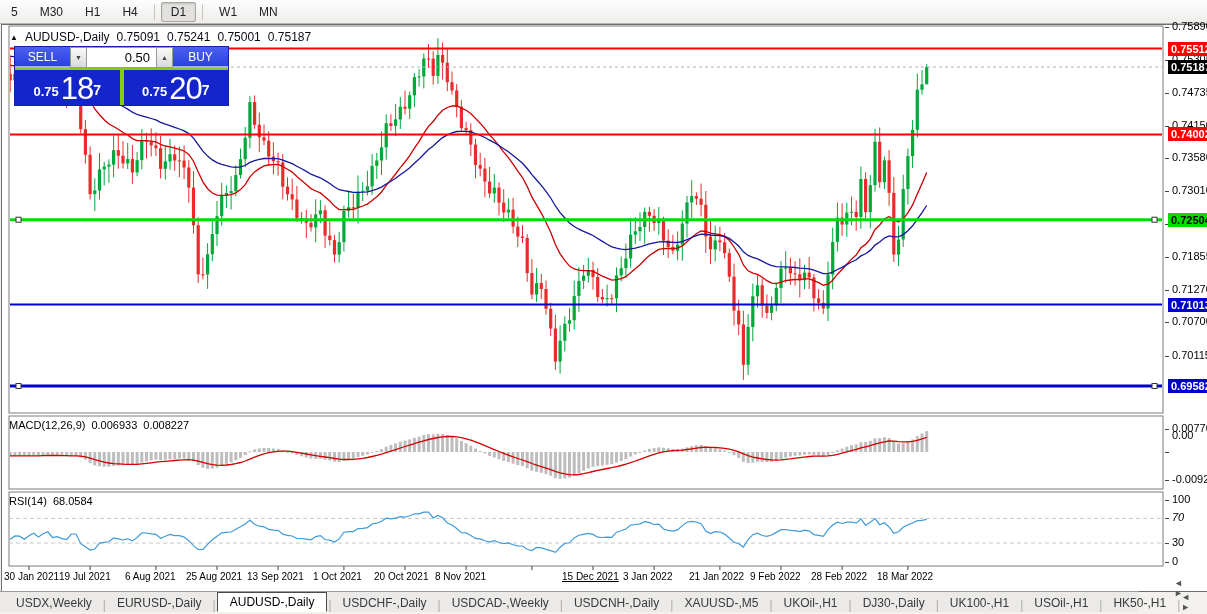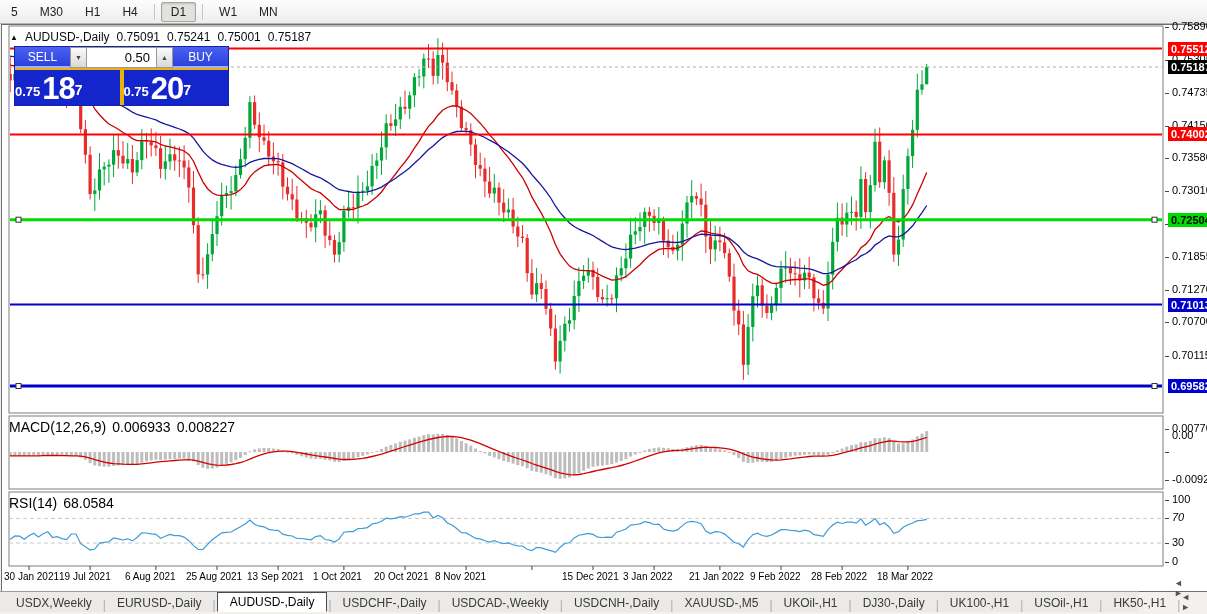--- a/index.html
+++ b/index.html
@@ -11,36 +11,36 @@
   .tfbtn{padding:2px 9px;margin:0 1px;border:1px solid transparent;border-radius:2px;cursor:default;}
   .tfbtn.active{background:#e3e2e0;border:1px solid #a9a7a2;box-shadow:inset 0 1px 2px rgba(0,0,0,.15);}
   .tbsep{width:1px;height:16px;background:#c9c6c0;margin:0 5px;}
   
   #chartwin{position:absolute;left:1px;top:24px;width:1205px;height:566px;background:#ffffff;border:1px solid #6e6e6e;}
   #chart-svg{position:absolute;left:0;top:0;}
   #quote-line{position:absolute;left:8px;top:5px;font-size:12px;color:#0a0a14;display:flex;gap:7px;align-items:center;white-space:nowrap;}
   #quote-line .tri{font-size:8px;color:#111;}
   #quote-line b{font-weight:normal;}
   
-  #trade{position:absolute;left:13px;top:22px;width:213px;height:58px;background:#eab308;box-shadow:0 0 0 1px #1522a8;}
+  #trade{position:absolute;left:13px;top:22px;width:213px;height:58px;background:#84cc16;box-shadow:0 0 0 1px #1522a8;}
   #trade .row1{display:flex;height:21px;}
   .bigbtn{width:55px;background:linear-gradient(#4a61f0,#2b41dd);color:#fff;font-size:12px;text-align:center;line-height:20px;border-bottom:2px solid rgba(255,255,255,.5);}
   .spin{width:17px;background:linear-gradient(#fafafa,#d9d9d9);border:1px solid #9a9a9a;box-sizing:border-box;font-size:7px;color:#444;text-align:center;line-height:19px;}
   .volbox{flex:1;background:#fff;border:1px solid #9a9a9a;border-left:none;border-right:none;box-sizing:border-box;font-size:13px;color:#000;text-align:right;padding:0 6px;line-height:19px;}
   #trade .row2{display:flex;gap:4px;margin-top:2px;height:35px;}
-  .pricebox{flex:1;background:#1525cc;color:#fff;display:flex;align-items:flex-end;padding-bottom:2px;}
+  .pricebox{flex:1;background:#1525cc;color:#fff;display:flex;align-items:flex-end;justify-content:center;padding-bottom:2px;}
   .pricebox .sm{font-size:13px;font-weight:bold;margin-right:2px;line-height:22px;}
-  .pricebox .lg{font-size:31px;font-weight:700;line-height:28px;letter-spacing:-1px;}
+  .pricebox .lg{font-size:31px;font-weight:400;line-height:28px;letter-spacing:-1px;}
   .pricebox .sup{font-size:14px;font-weight:600;line-height:40px;align-self:flex-start;}
   
   .ylab{position:absolute;left:1170px;font-size:11px;color:#000;white-space:nowrap;}
   .ytick{position:absolute;left:1163px;width:4px;height:1px;background:#444;}
   .badge{position:absolute;left:1166px;height:14px;font-size:11px;font-weight:600;line-height:14px;padding:0 3px;white-space:nowrap;}
   .xlab{position:absolute;top:546px;font-size:10px;color:#000;white-space:nowrap;}
-  .indlab{position:absolute;left:7px;font-size:14px;color:#000;display:flex;gap:6px;white-space:nowrap;}
+  .indlab{position:absolute;left:7px;font-size:11px;color:#000;display:flex;gap:6px;white-space:nowrap;}
   .navarrows{position:absolute;font-size:9px;color:#555;letter-spacing:6px;}
   
   #tabbar{position:absolute;left:0;top:591px;width:1139px;height:21px;background:#ebeae8;border-top:1px solid #9e9c97;
     display:flex;align-items:flex-end;font-size:12px;color:#3a3a3a;padding-left:6px;box-sizing:border-box;}
   .tab{padding:2px 10px;white-space:nowrap;cursor:default;}
   .tab.active{background:#fff;border:1px solid #4a4a4a;border-bottom:1px solid #fff;color:#000;padding:2px 12px;}
   .tabsep{color:#b0aeaa;margin:0 1px;}
   #tab-arrows{margin-left:auto;margin-right:4px;font-size:9px;color:#555;letter-spacing:5px;}
   #bottomstrip{position:absolute;left:0;top:612px;width:1207px;height:2px;background:#f2f1ee;}
 </style>
@@ -795,21 +795,21 @@
     <div id="xaxis">
         <div class="xlab" style="left: 2px;">30 Jan 2021</div>
         <div class="xlab" style="left: 57px;">19 Jul 2021</div>
         <div class="xlab" style="left: 123px;">6 Aug 2021</div>
         <div class="xlab" style="left: 184px;">25 Aug 2021</div>
         <div class="xlab" style="left: 245px;">13 Sep 2021</div>
         <div class="xlab" style="left: 311px;">1 Oct 2021</div>
         <div class="xlab" style="left: 372px;">20 Oct 2021</div>
         <div class="xlab" style="left: 433px;">8 Nov 2021</div>
         <div class="xlab" style="left: 499px; margin-top: 34px;">26 Nov 2021</div>
-        <div class="xlab" style="left: 560px;">15 Dec 2021</div>
+        <div class="xlab" style="left: 560px; text-decoration: underline;">15 Dec 2021</div>
         <div class="xlab" style="left: 621px;">3 Jan 2022</div>
         <div class="xlab" style="left: 687px;">21 Jan 2022</div>
         <div class="xlab" style="left: 748px;">9 Feb 2022</div>
         <div class="xlab" style="left: 809px;">28 Feb 2022</div>
         <div class="xlab" style="left: 875px;">18 Mar 2022</div>
       </div>
     <div class="navarrows" style="left:1172px;top:553px">◄ ►</div>
   </div>
 
   <div id="tabbar">

